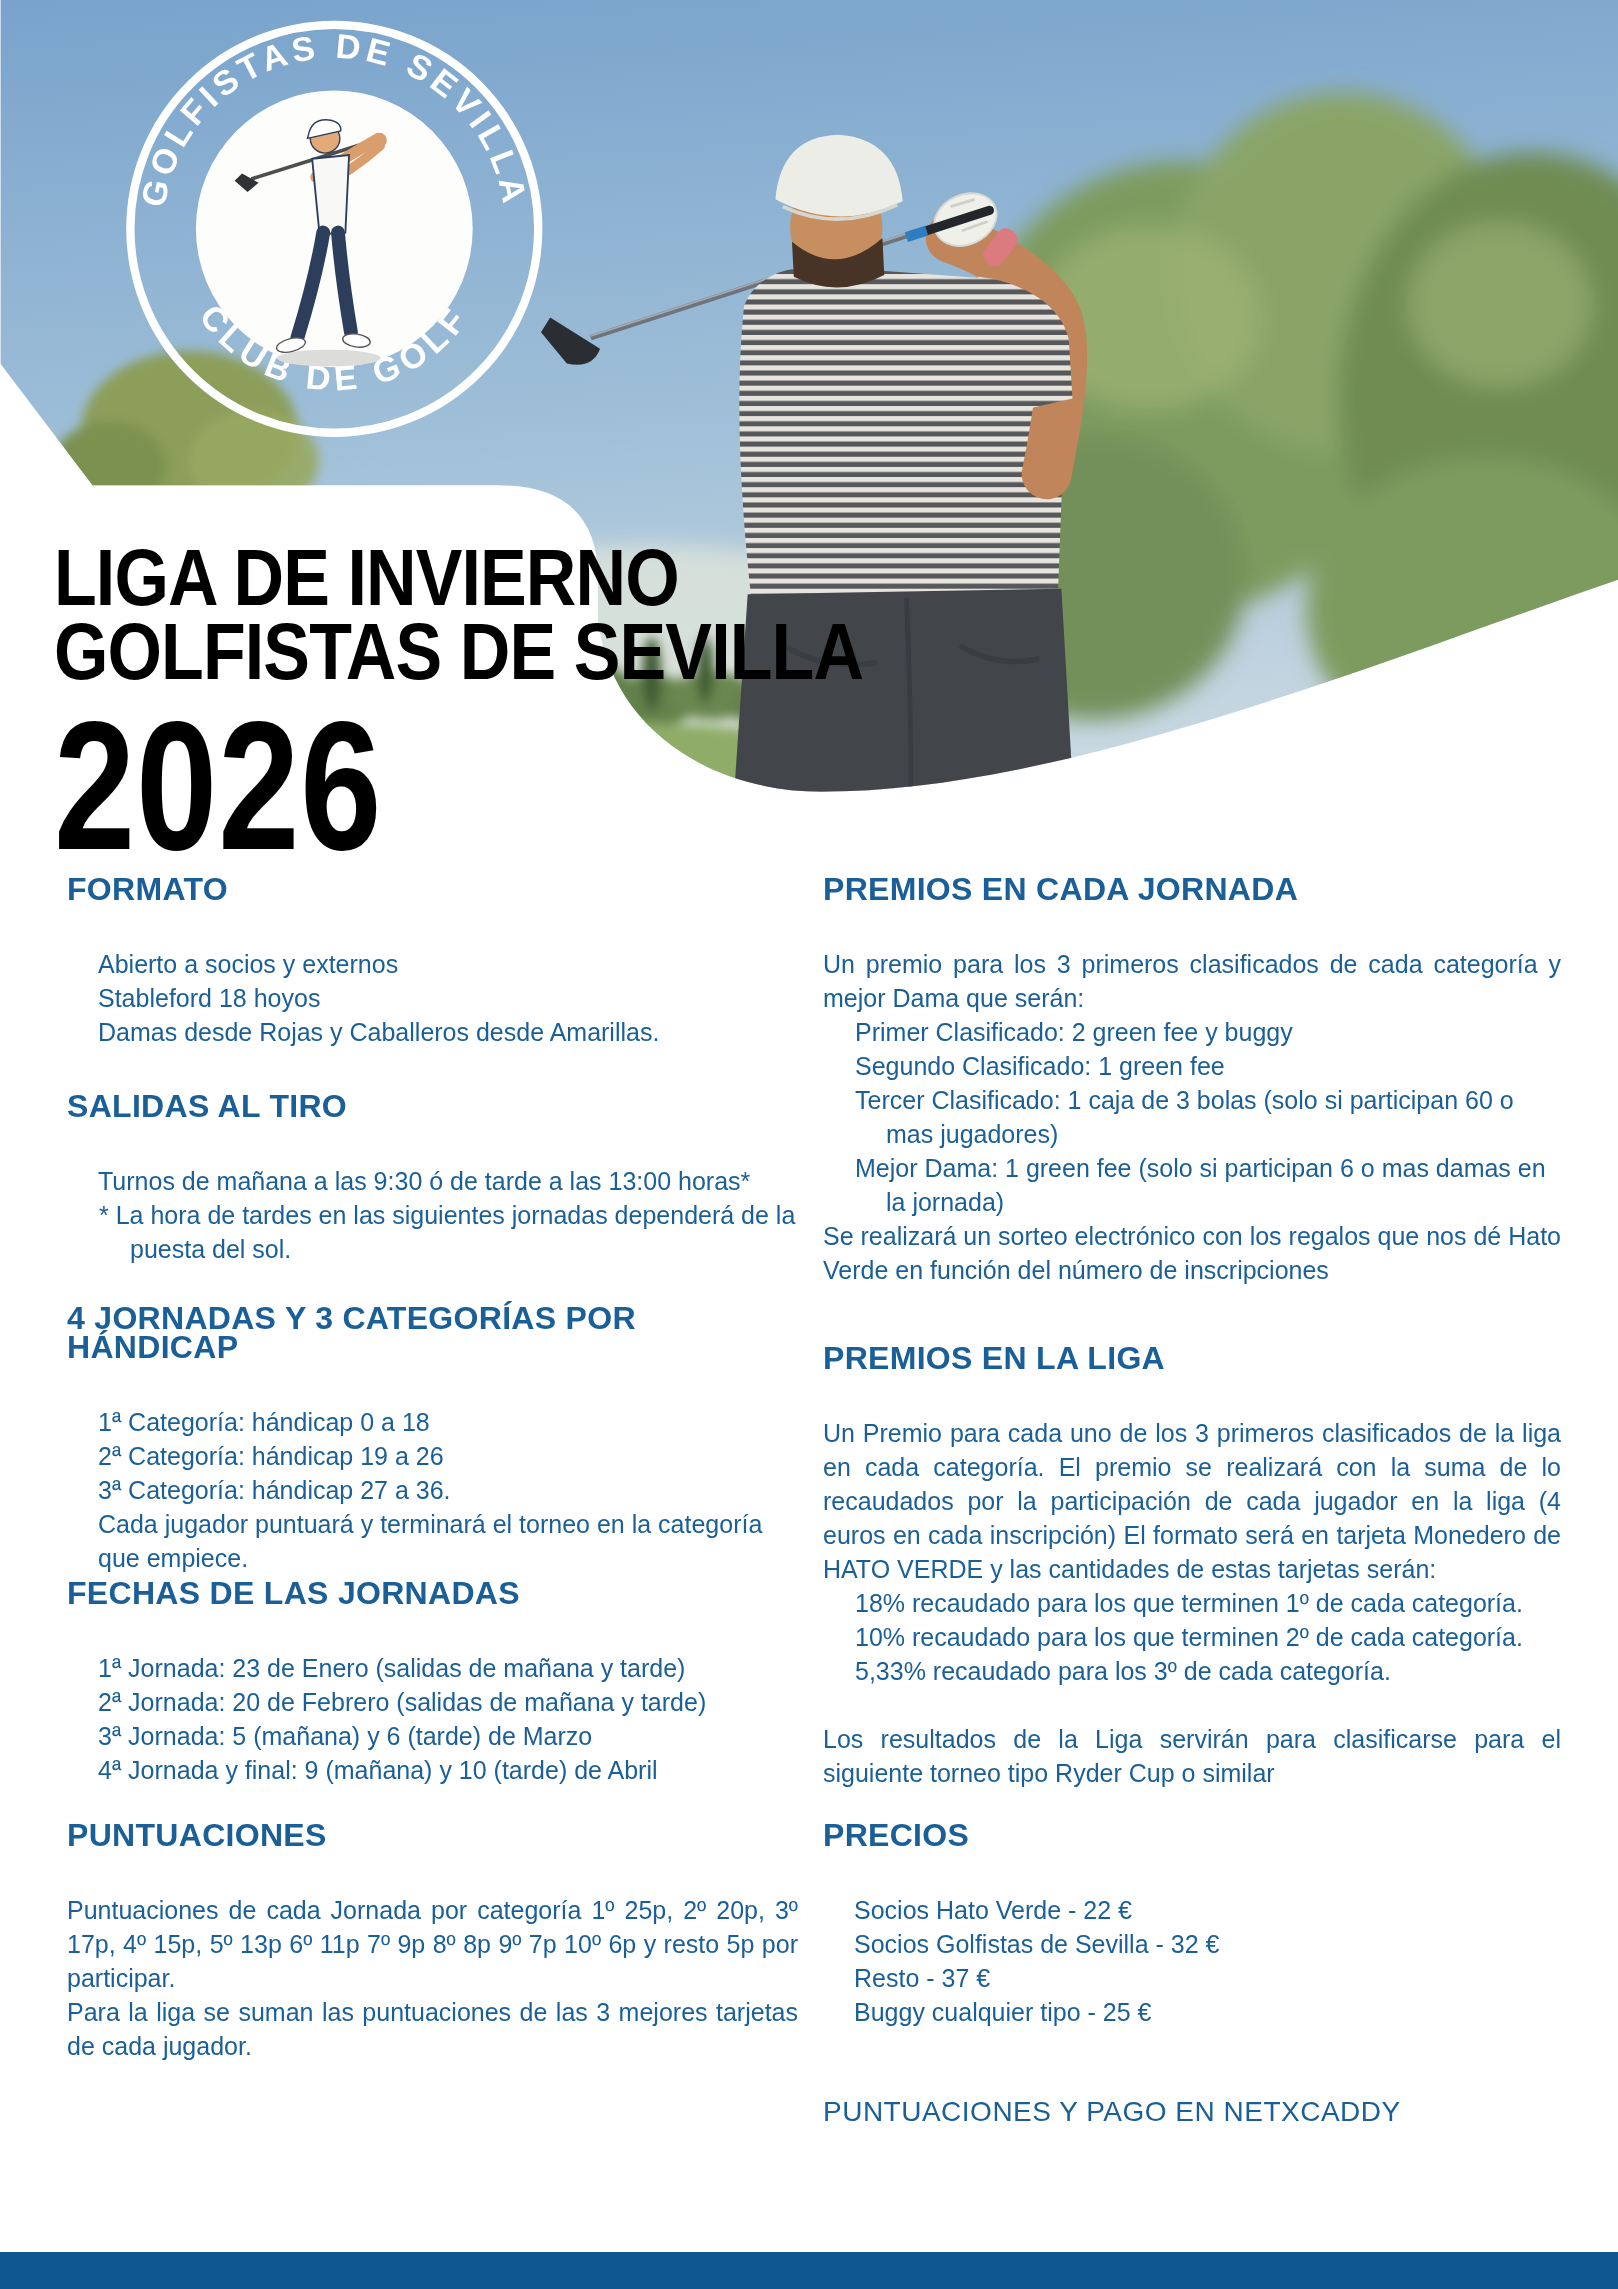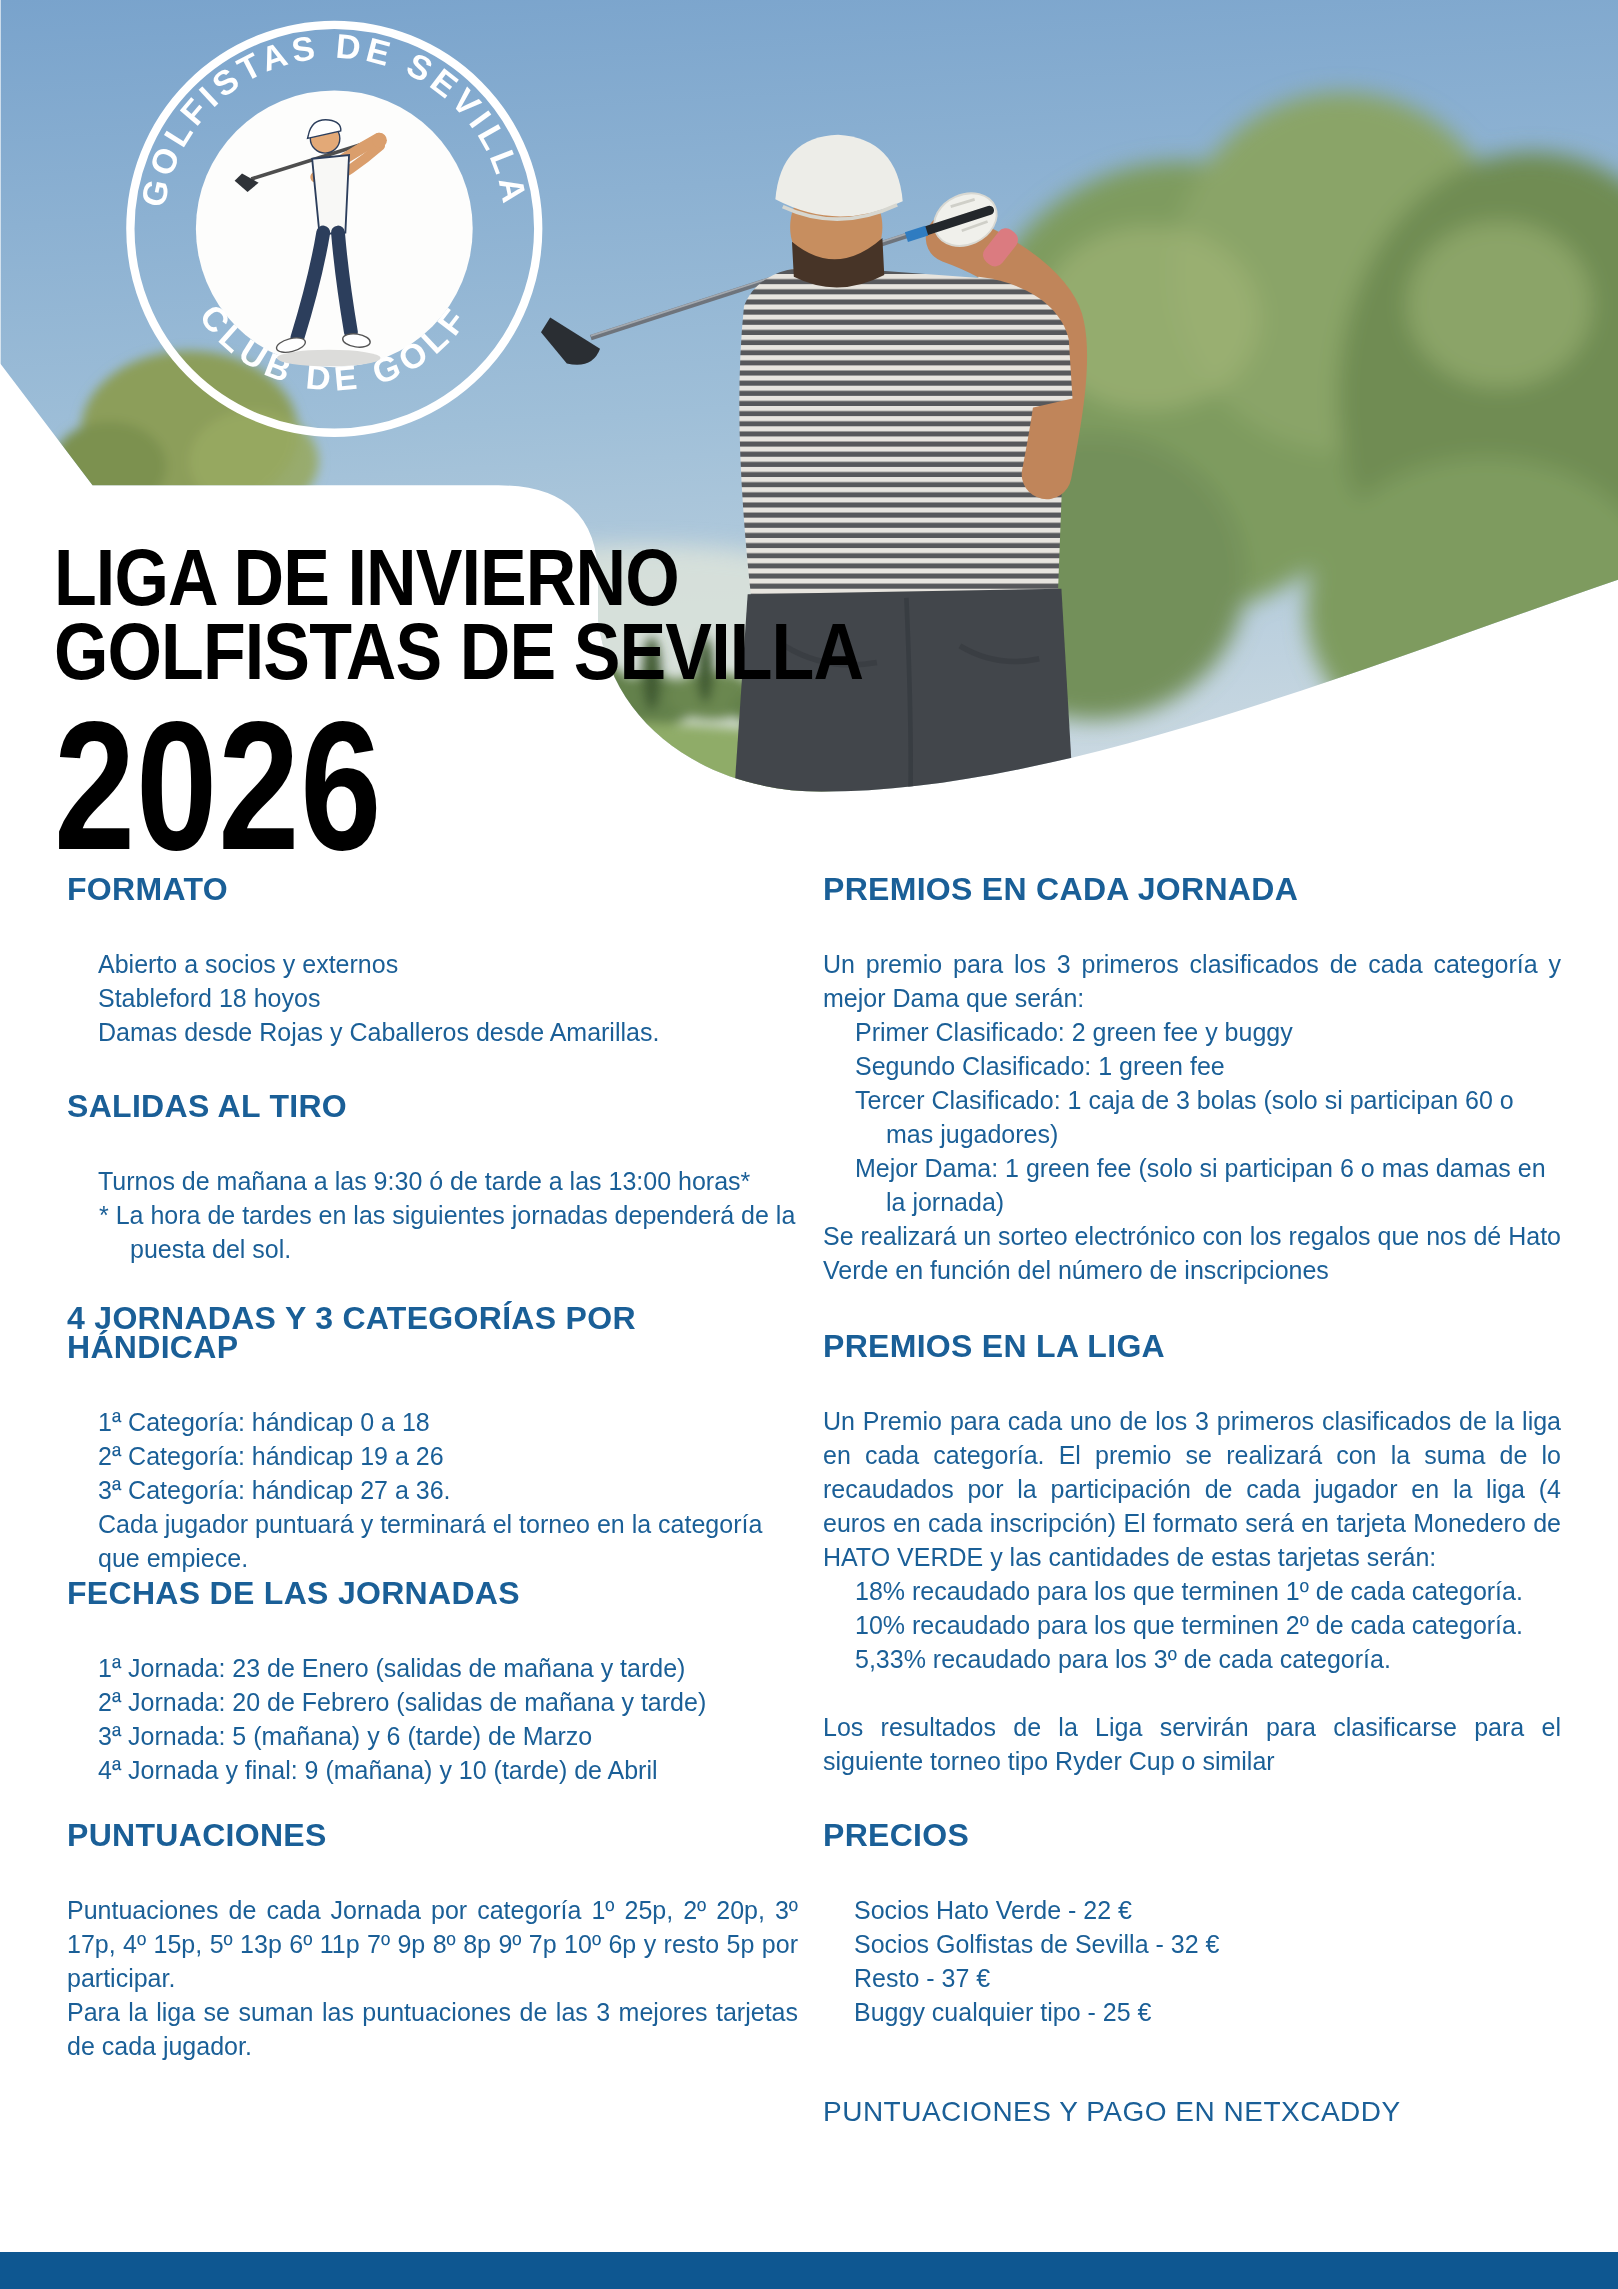--- a/index.html
+++ b/index.html
@@ -222,21 +222,21 @@
       <div class="sec-body">
         <div class="para">Un premio para los 3 primeros clasificados de cada categoría y mejor Dama que serán:</div>
         <div class="item hang">Primer Clasificado: 2 green fee y buggy</div>
         <div class="item hang">Segundo Clasificado: 1 green fee</div>
         <div class="item hang">Tercer Clasificado: 1 caja de 3 bolas (solo si participan 60 o mas jugadores)</div>
         <div class="item hang">Mejor Dama: 1 green fee (solo si participan 6 o mas damas en la jornada)</div>
         <div class="para">Se realizará un sorteo electrónico con los regalos que nos dé Hato Verde en función del número de inscripciones</div>
       </div>
     </div>
 
-    <div class="sec" style="top:464px">
+    <div class="sec" style="top:476px">
       <h3>PREMIOS EN LA LIGA</h3>
       <div class="sec-body">
         <div class="para">Un Premio para cada uno de los 3 primeros clasificados de la liga en cada categoría. El premio se realizará con la suma de lo recaudados por la participación de cada jugador en la liga (4 euros en cada inscripción) El formato será en tarjeta Monedero de HATO VERDE y las cantidades de estas tarjetas serán:</div>
         <div class="item hang">18% recaudado para los que terminen 1º de cada categoría.</div>
         <div class="item hang">10% recaudado para los que terminen 2º de cada categoría.</div>
         <div class="item hang">5,33% recaudado para los 3º de cada categoría.</div>
         <div class="gap"></div>
         <div class="para">Los resultados de la Liga servirán para clasificarse para el siguiente torneo tipo Ryder Cup o similar</div>
       </div>
     </div>

